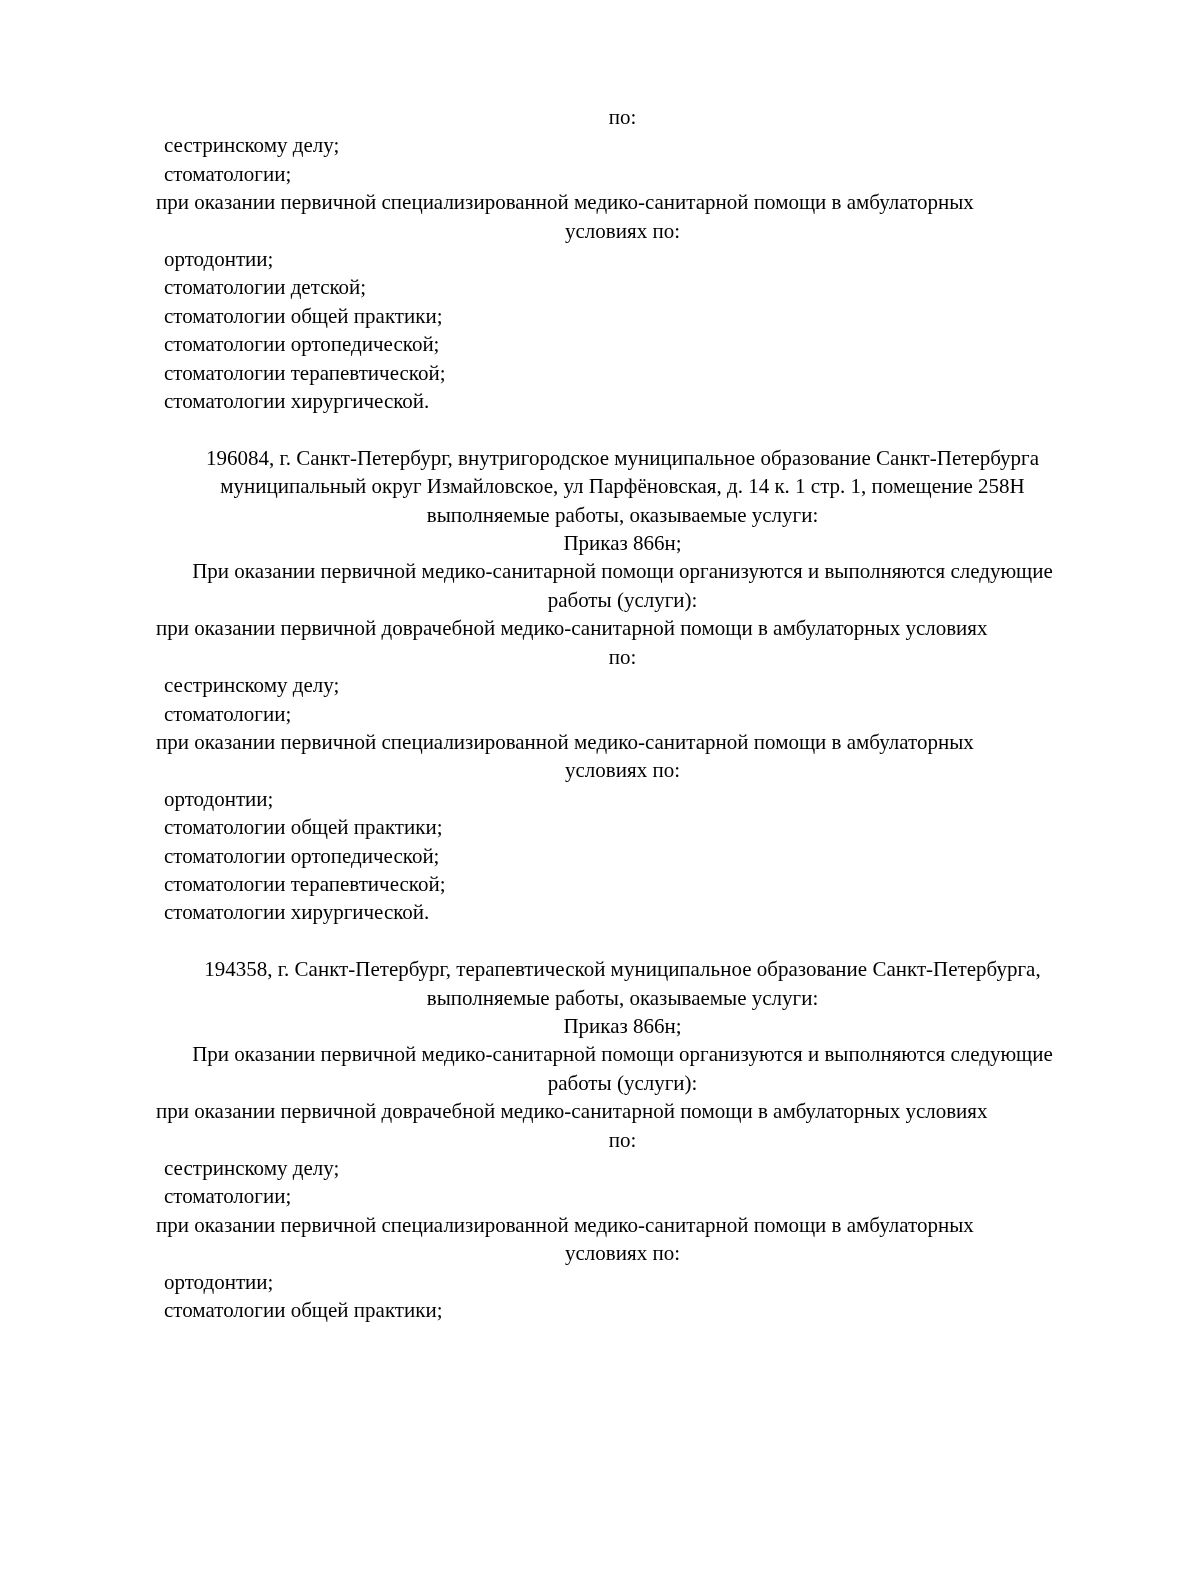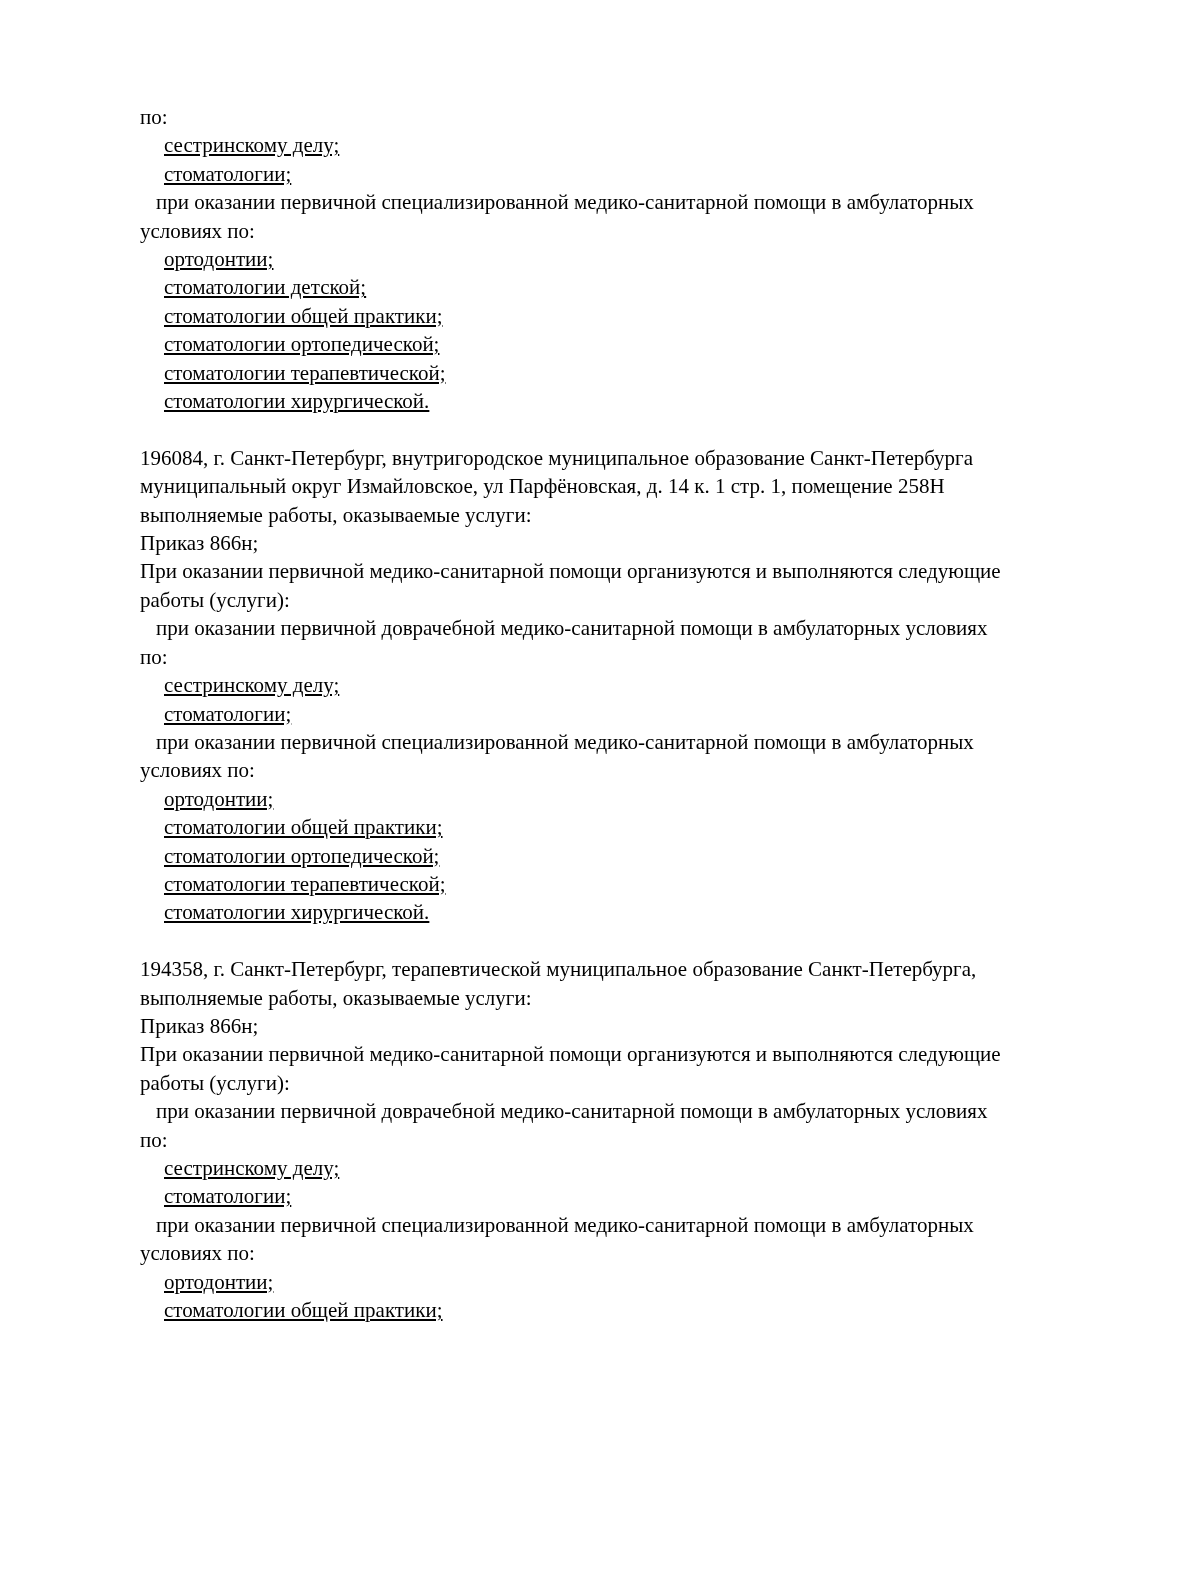--- a/index.html
+++ b/index.html
@@ -17,23 +17,23 @@
     font-family: "Liberation Serif", "DejaVu Serif", serif;
     font-size: 21px;
     color: #000000;
     overflow: hidden;
   }
   .ln {
     line-height: 28.4px;
     min-height: 28.4px;
     white-space: nowrap;
   }
-  .i0 { margin-left: 0; }
+  .i0 { margin-left: 0; text-align: center; }
   .i1 { margin-left: 16px; }
-  .i2 { margin-left: 24px; text-decoration: underline; }
+  .i2 { margin-left: 24px; }
   .blank { min-height: 28.4px; }
 </style>
 </head>
 <body>
 
 <div class="page">
   <div class="ln i0">по:</div>
   <div class="ln i2">сестринскому делу;</div>
   <div class="ln i2">стоматологии;</div>
   <div class="ln i1">при оказании первичной специализированной медико-санитарной помощи в амбулаторных</div>

